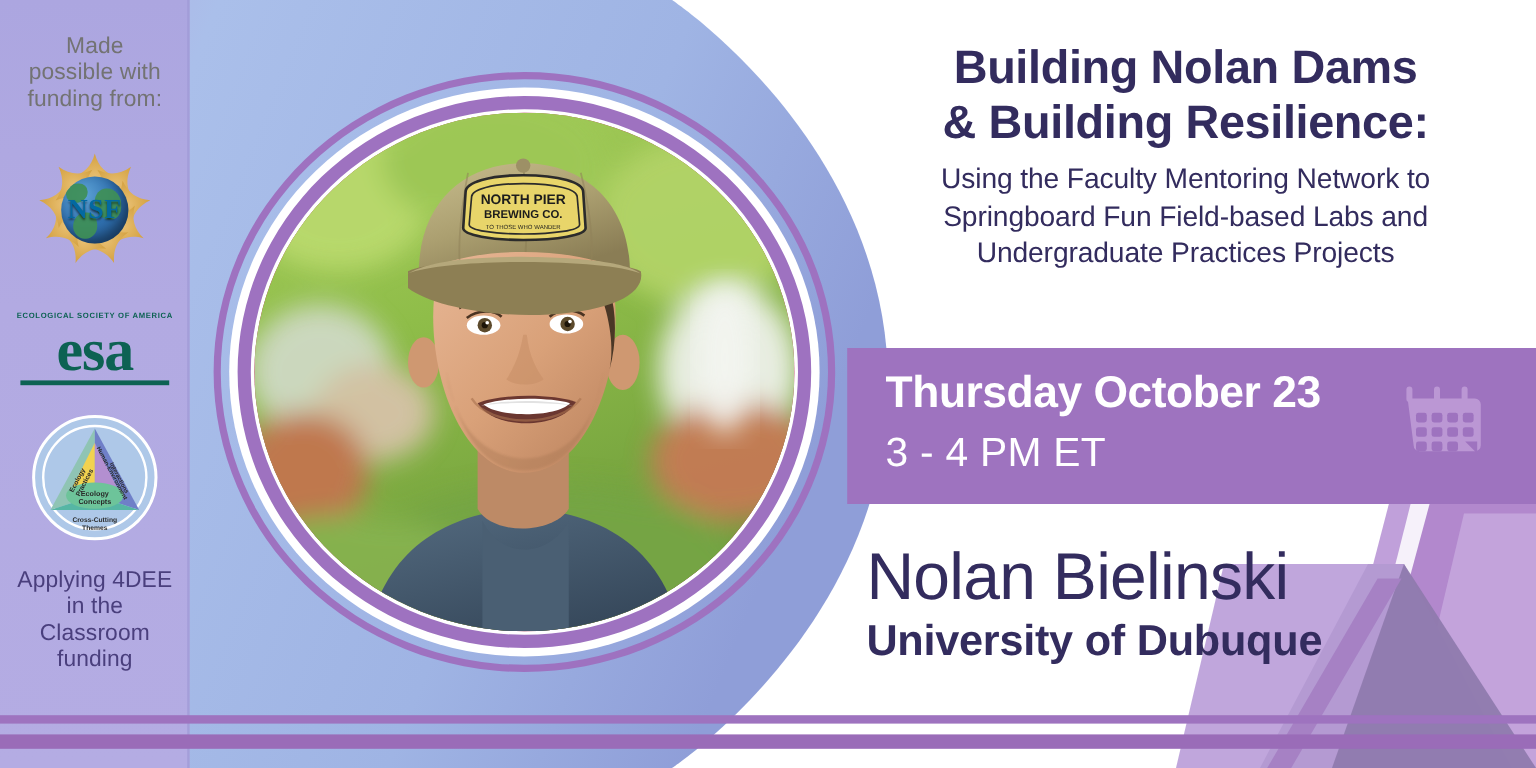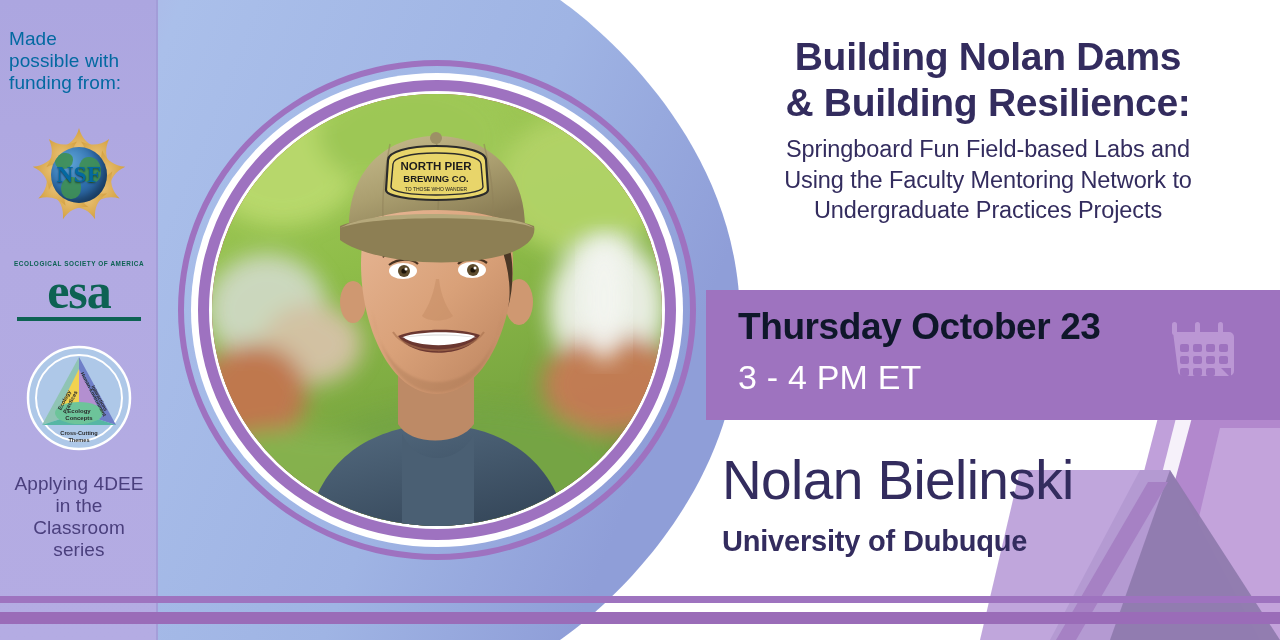--- a/index.html
+++ b/index.html
@@ -60,22 +60,22 @@
     width: 158px;
     height: 640px;
     display: flex;
     flex-direction: column;
     align-items: center;
     z-index: 6;
   }
   .funding-text {
     margin-top: 28px;
     width: 140px;
-    text-align: left;
-    color: #0369a1;
+    text-align: center;
+    color: #737373;
     font-size: 19px;
     line-height: 1.16;
     font-weight: 400;
     letter-spacing: .1px;
   }
 
   
   .nsf-logo {
     margin-top: 22px;
     width: 118px;
@@ -249,21 +249,21 @@
     top: 290px;
     width: 574px;
     height: 130px;
     background: #9e73bf;
     z-index: 8;
   }
   .date-line {
     position: absolute;
     left: 32px;
     top: 16px;
-    color: #0f172a;
+    color: #ffffff;
     font-size: 37px;
     font-weight: 700;
     letter-spacing: -.4px;
   }
   .time-line {
     position: absolute;
     left: 32px;
     top: 68px;
     color: #ffffff;
     font-size: 34px;
@@ -285,23 +285,23 @@
     z-index: 9;
   }
   .speaker-name {
     color: #332c5e;
     font-size: 55px;
     font-weight: 300;
     line-height: 1.04;
     letter-spacing: -.6px;
   }
   .speaker-affil {
-    margin-top: 16px;
+    margin-top: 4px;
     color: #332c5e;
-    font-size: 29px;
+    font-size: 36px;
     font-weight: 700;
     letter-spacing: -.2px;
   }
 
   
   .corner-shapes {
     position: absolute;
     right: 0;
     bottom: 0;
     width: 300px;
@@ -432,21 +432,21 @@
         <text x="53" y="68" fill="#2a2a2a" font-size="6" font-weight="bold" font-family="Liberation Sans, sans-serif" text-anchor="middle">Ecology</text>
         <text x="53" y="75" fill="#2a2a2a" font-size="6" font-weight="bold" font-family="Liberation Sans, sans-serif" text-anchor="middle">Concepts</text>
         <text x="53" y="90" fill="#2a2a2a" font-size="5.6" font-weight="bold" font-family="Liberation Sans, sans-serif" text-anchor="middle">Cross-Cutting</text>
         <text x="53" y="97" fill="#2a2a2a" font-size="5.6" font-weight="bold" font-family="Liberation Sans, sans-serif" text-anchor="middle">Themes</text>
       </svg>
     </div>
 
     <div class="series-text" style="white-space: pre-line;">Applying 4DEE
 in the
 Classroom
-series</div>
+funding</div>
   </div>
 
   <div class="portrait">
     <div class="portrait-outer"></div>
     <div class="portrait-mid"></div>
     <div class="portrait-ring"></div>
     <div class="portrait-photo">
       <svg viewBox="0 0 450 432" width="100%" height="100%" preserveAspectRatio="xMidYMid slice">
         <defs>
           <linearGradient id="bokehG" x1="0" y1="0" x2="0.3" y2="1">
@@ -553,22 +553,22 @@
           <text x="224" y="97" text-anchor="middle" font-size="5" font-family="Liberation Sans, sans-serif" fill="#1c1c1c">TO THOSE WHO WANDER</text>
         </g>
       </svg>
     </div>
   </div>
 
   <div class="title-block">
     <div class="title-main">Building Nolan Dams</div>
     <div class="title-main">&amp; Building Resilience:</div>
     <div class="title-sub">
+      <div>Using the Faculty Mentoring Network to</div>
       <div>Springboard Fun Field-based Labs and</div>
-      <div>Using the Faculty Mentoring Network to</div>
       <div>Undergraduate Practices Projects</div>
     </div>
   </div>
 
   <div class="date-banner">
     <div class="date-line">Thursday October 23</div>
     <div class="time-line">3 - 4 PM ET</div>
     <svg class="cal-icon" viewBox="0 0 76 76">
       <g fill="#bb97d4">
         <rect x="6" y="6" width="5" height="13" rx="2.5"></rect>

